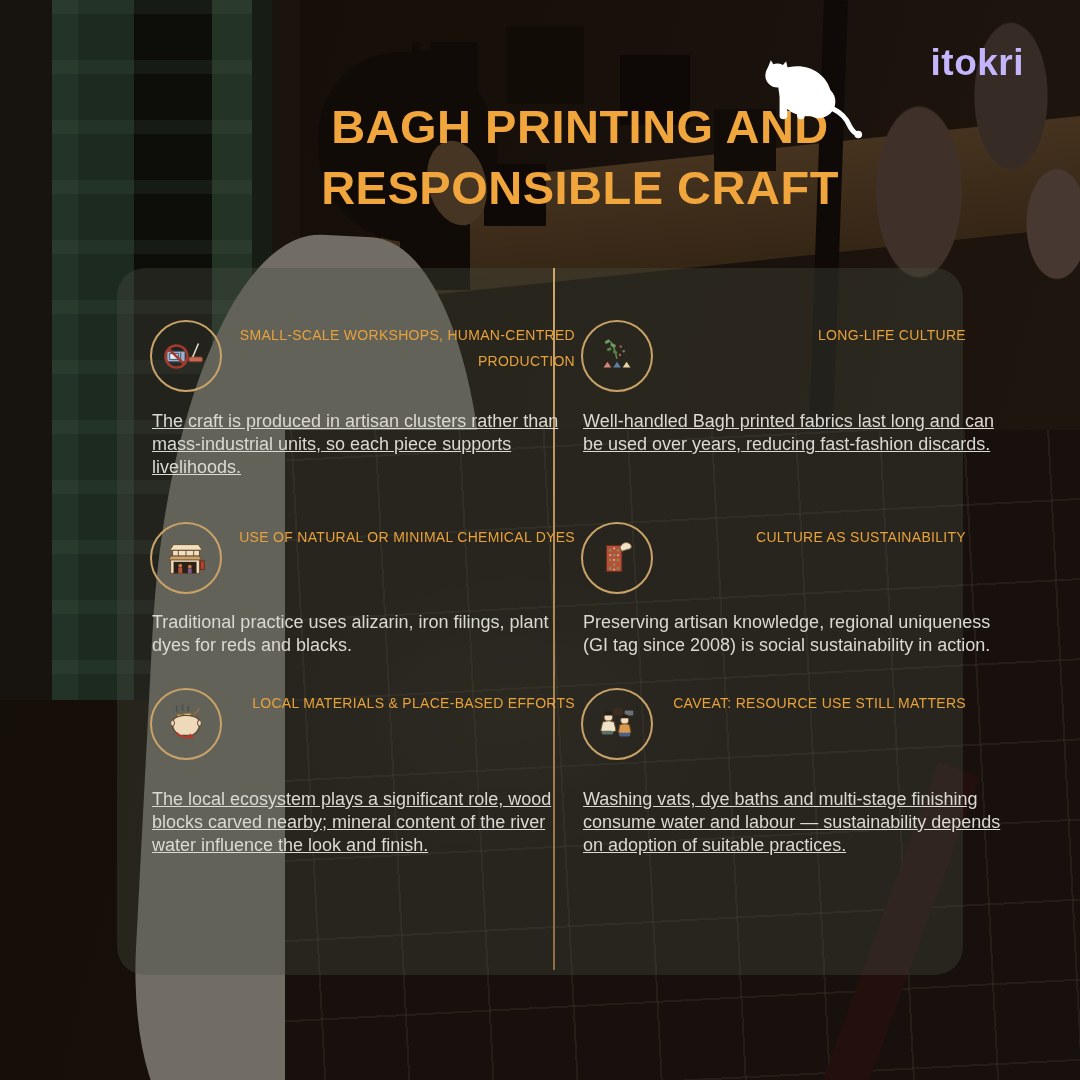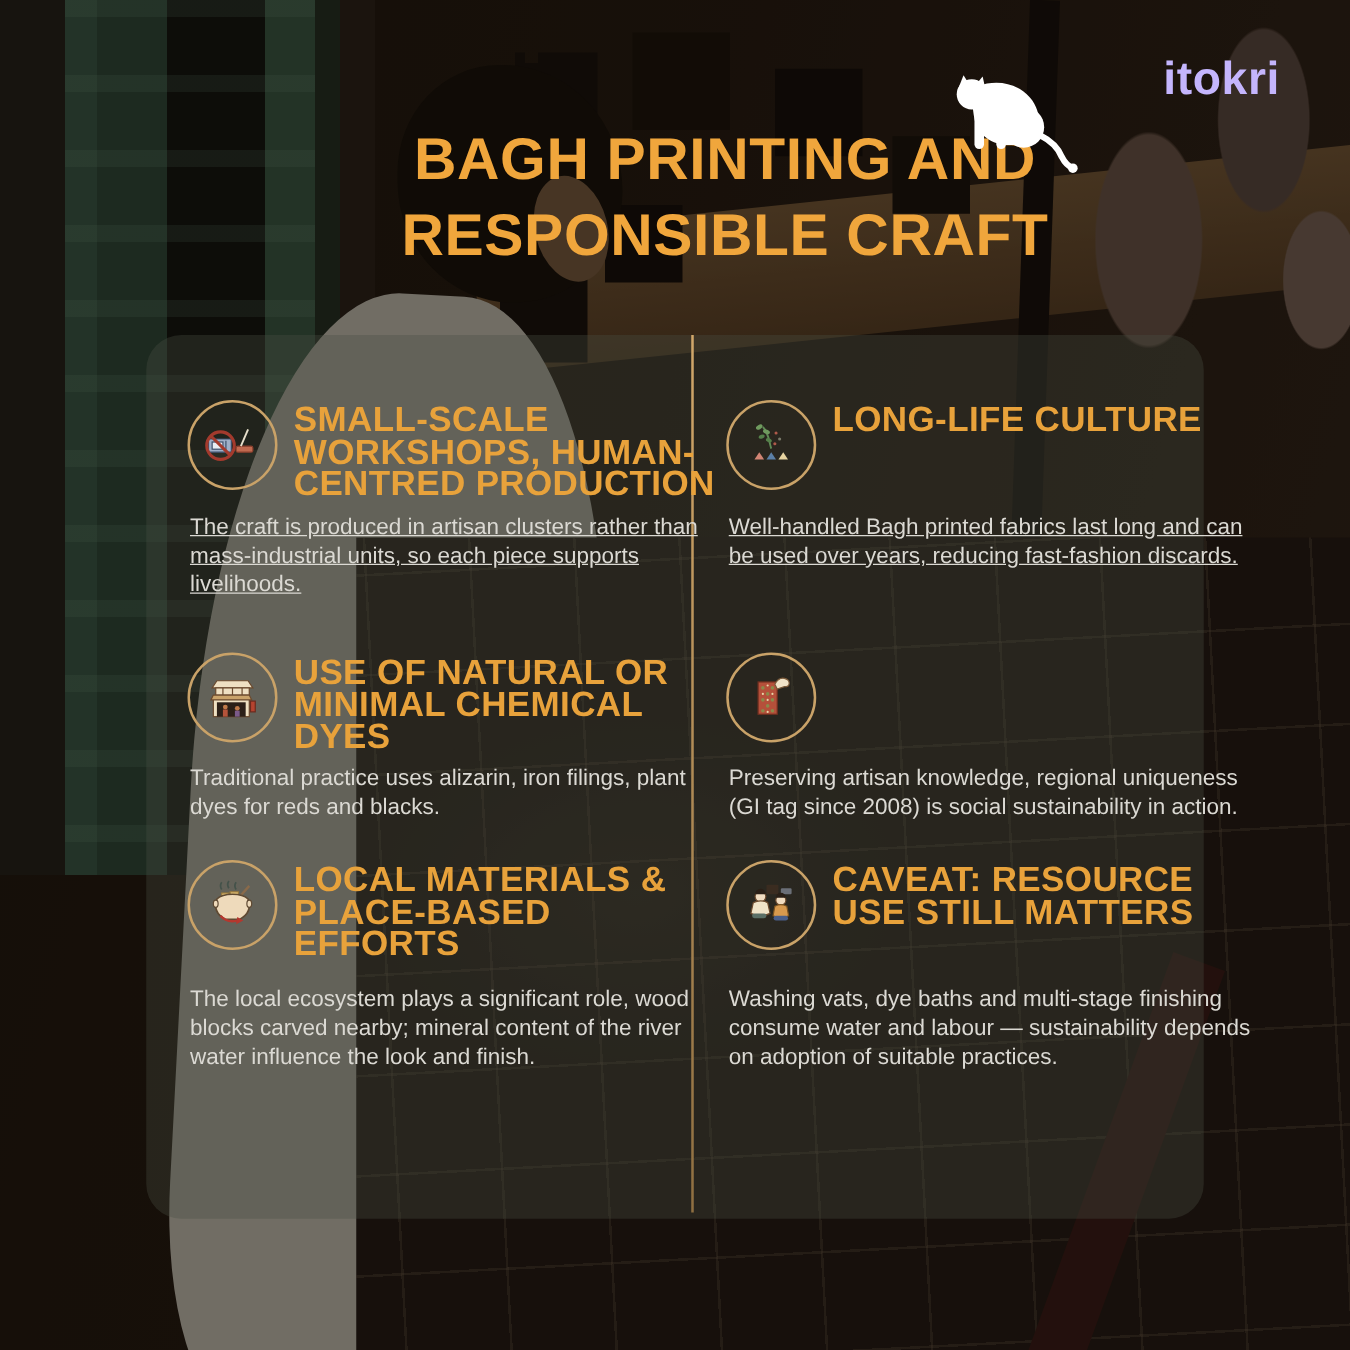--- a/index.html
+++ b/index.html
@@ -41,25 +41,25 @@
   .panel{position:absolute;left:117px;top:268px;width:846px;height:707px;border-radius:28px;background:rgba(72,78,68,0.34);}
   .divider{position:absolute;left:553px;top:268px;width:2px;height:702px;background:linear-gradient(#d1a76a,#8f6f41);}
   .title{position:absolute;left:0;top:96px;width:1080px;text-align:center;color:#F0A63C;font-weight:700;font-size:47px;line-height:61px;letter-spacing:.5px;margin-left:40px;}
   .logo{position:absolute;right:56px;top:42px;color:#c4b5fd;font-weight:700;font-size:37px;letter-spacing:.5px;}
   .cat{position:absolute;left:752px;top:58px;width:112px;height:82px;}
   .cell{position:absolute;width:436px;}
   .c-l{left:150px;} .c-r{left:581px;}
   .r1{top:320px;} .r2{top:522px;} .r3{top:688px;}
   .icon-row{display:flex;align-items:flex-start;}
   .icon-circle{flex:0 0 72px;width:72px;height:72px;box-sizing:border-box;border:2px solid #C9A268;border-radius:50%;display:flex;align-items:center;justify-content:center;}
-  .heading{margin-left:13px;padding-top:3px;color:#E8A23B;font-weight:700;font-size:28px;line-height:25.5px;letter-spacing:.3px;}
+  .heading{margin-left:13px;padding-top:3px;color:#E8A23B;font-weight:400;font-size:14px;line-height:25.5px;letter-spacing:.3px;text-align:right;}
   .c-l .heading{width:340px;} .c-r .heading{width:300px;}
   .body{position:absolute;left:2px;color:#DBD9D3;font-size:18px;line-height:23px;}
   .c-l .body{width:430px;} .c-r .body{width:424px;}
-  .r1 .body{top:90px;text-decoration:underline;} .r2 .body{top:89px;} .r3 .body{top:100px;}
+  .r1 .body{top:90px;text-decoration:underline;} .r2 .body{top:89px;} .r3 .body{top:100px;text-decoration:underline;}
 </style>
 </head>
 <body>
 
 <div class="stage">
 
   <div class="bg">
     <div class="bg-base"></div>
     <div class="bg-wall-left"></div>
     <div class="bg-wall-streaks"></div>
@@ -185,20 +185,21 @@
           <g fill="#e8d5a8">
             <circle cx="21" cy="14" r="0.9"></circle>
               <circle cx="21" cy="26" r="0.9"></circle>
             <circle cx="17" cy="21" r="0.9"></circle>
               <circle cx="25" cy="21" r="0.9"></circle>
             <circle cx="21" cy="36" r="0.9"></circle>
           </g>
           <path d="M27 13 q3 -6 8 -5 q4 1 4 4 q0 3 -4 3 l-6 2 Z" fill="#f0e3c8" stroke="#7a5a3a"></path>
         </svg>
       </div>
+      <div class="heading">CULTURE AS SUSTAINABILITY</div>
     </div>
     <div class="body">Preserving artisan knowledge, regional uniqueness (GI tag since 2008) is social sustainability in action.</div>
   </div>
 
   <div class="cell c-l r3">
     <div class="icon-row">
       <div class="icon-circle">
         <svg width="46" height="46" viewBox="0 0 48 48">
           <path d="M15 5 q-2 3 0 6" stroke="#44524a" stroke-width="1.4" fill="none"></path>
           <path d="M21 4 q-2 3 0 6" stroke="#44524a" stroke-width="1.4" fill="none"></path>

